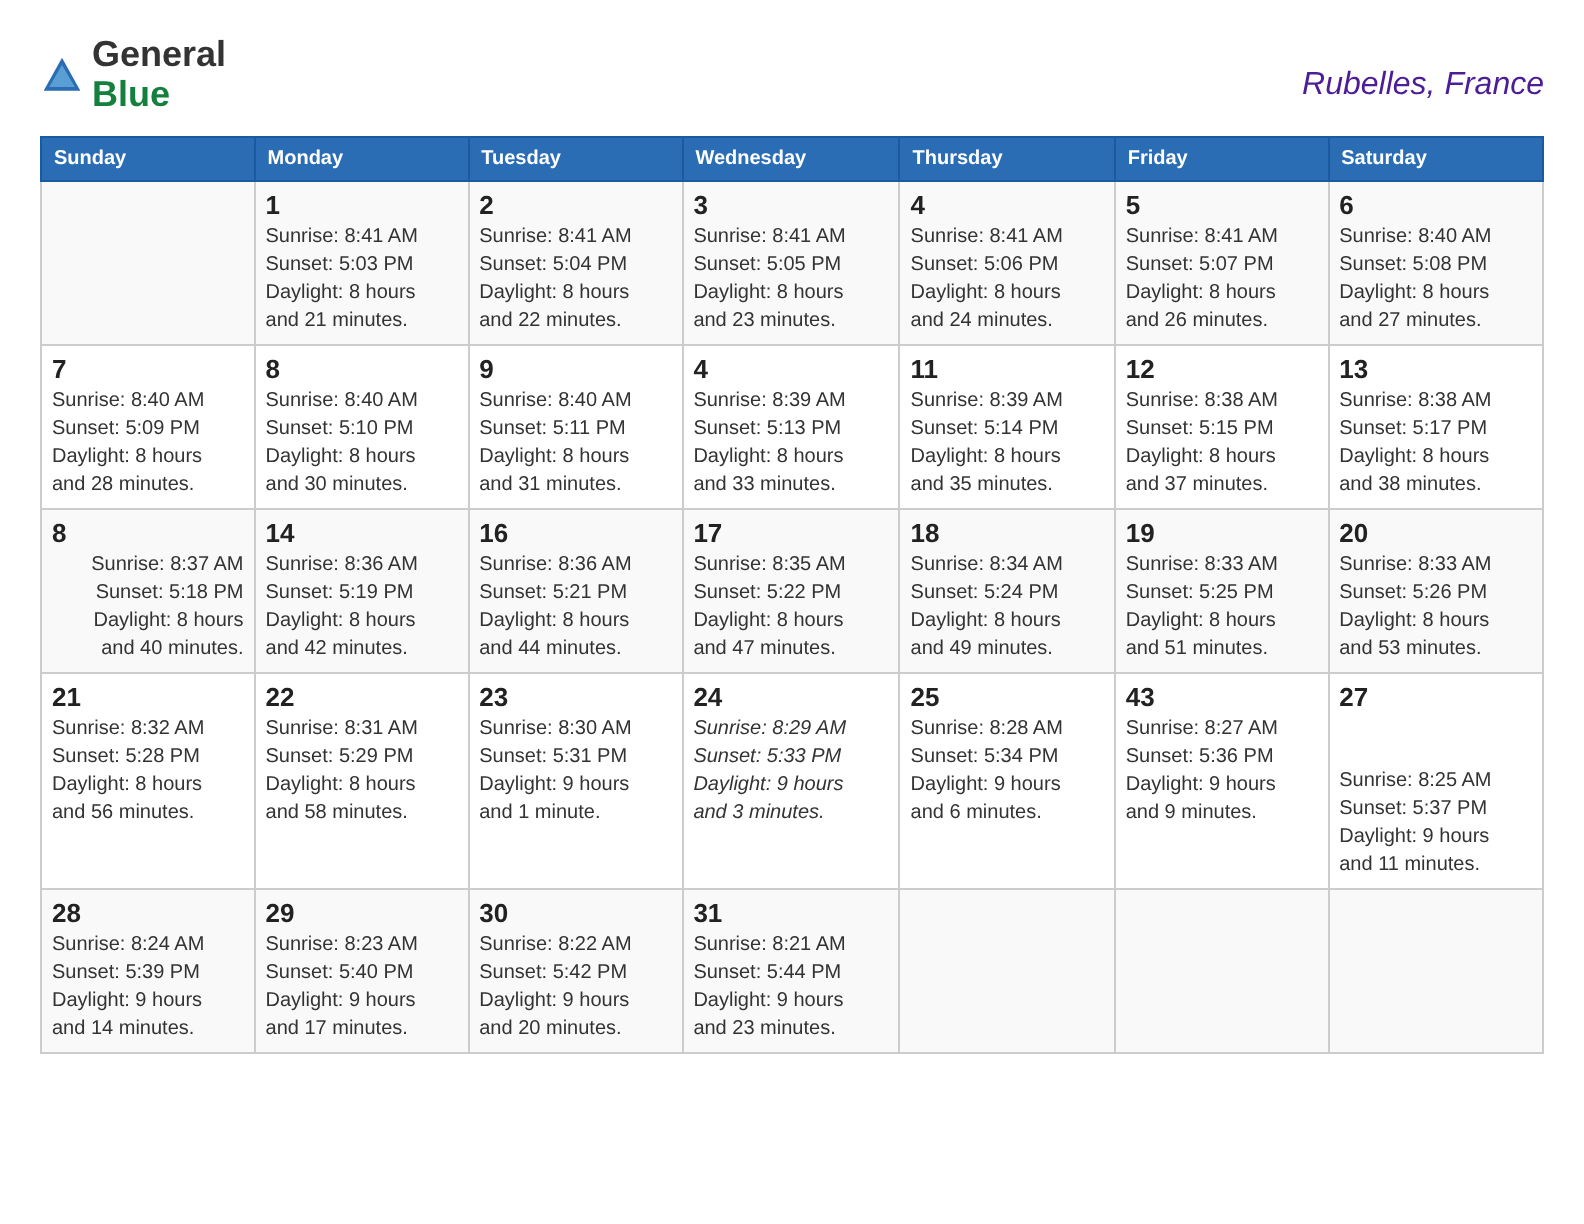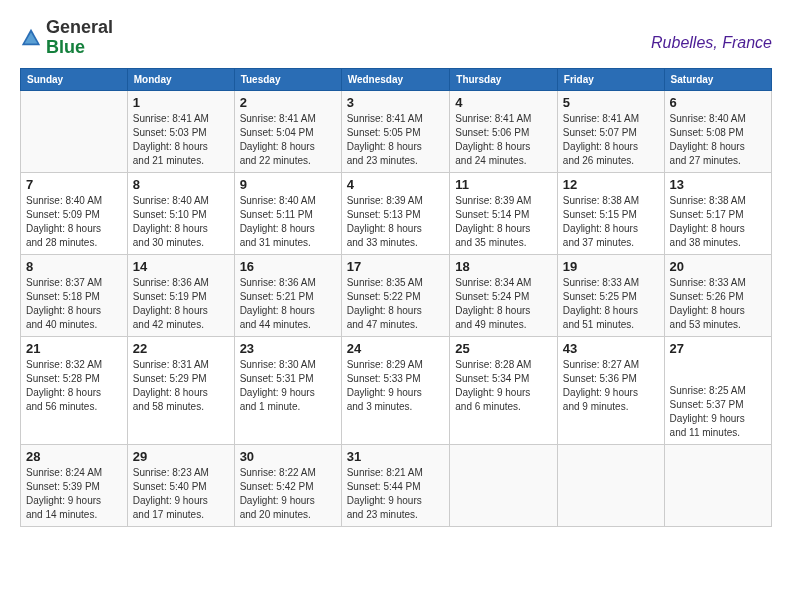--- a/index.html
+++ b/index.html
@@ -219,21 +219,21 @@
             <span class="day-number">13</span>
             <div class="day-info" style="white-space: pre-line;">Sunrise: 8:38 AM
 Sunset: 5:17 PM
 Daylight: 8 hours
 and 38 minutes.</div>
           </td>
         </tr>
         <tr>
           <td>
             <span class="day-number">8</span>
-            <div class="day-info" style="white-space: pre-line;">Sunrise: 8:37 AM
+            <div class="day-info" style="white-space: pre-line; text-align: right;">Sunrise: 8:37 AM
 Sunset: 5:18 PM
 Daylight: 8 hours
 and 40 minutes.</div>
           </td>
           <td>
             <span class="day-number">14</span>
             <div class="day-info" style="white-space: pre-line;">Sunrise: 8:36 AM
 Sunset: 5:19 PM
 Daylight: 8 hours
 and 42 minutes.</div>
@@ -291,21 +291,21 @@
           </td>
           <td>
             <span class="day-number">23</span>
             <div class="day-info" style="white-space: pre-line;">Sunrise: 8:30 AM
 Sunset: 5:31 PM
 Daylight: 9 hours
 and 1 minute.</div>
           </td>
           <td>
             <span class="day-number">24</span>
-            <div class="day-info" style="white-space: pre-line;">Sunrise: 8:29 AM
+            <div class="day-info" style="white-space: pre-line; font-style: italic;">Sunrise: 8:29 AM
 Sunset: 5:33 PM
 Daylight: 9 hours
 and 3 minutes.</div>
           </td>
           <td>
             <span class="day-number">25</span>
             <div class="day-info" style="white-space: pre-line;">Sunrise: 8:28 AM
 Sunset: 5:34 PM
 Daylight: 9 hours
 and 6 minutes.</div>

